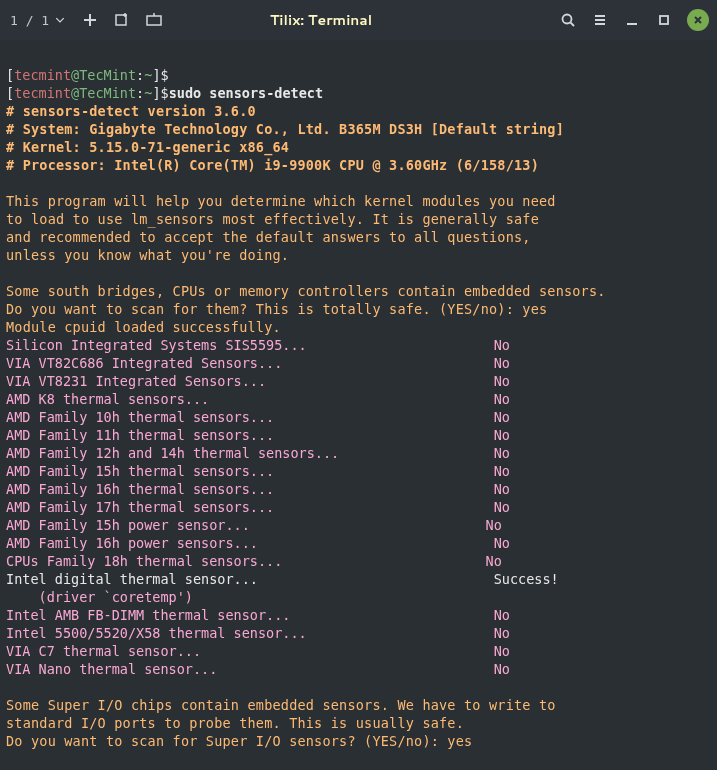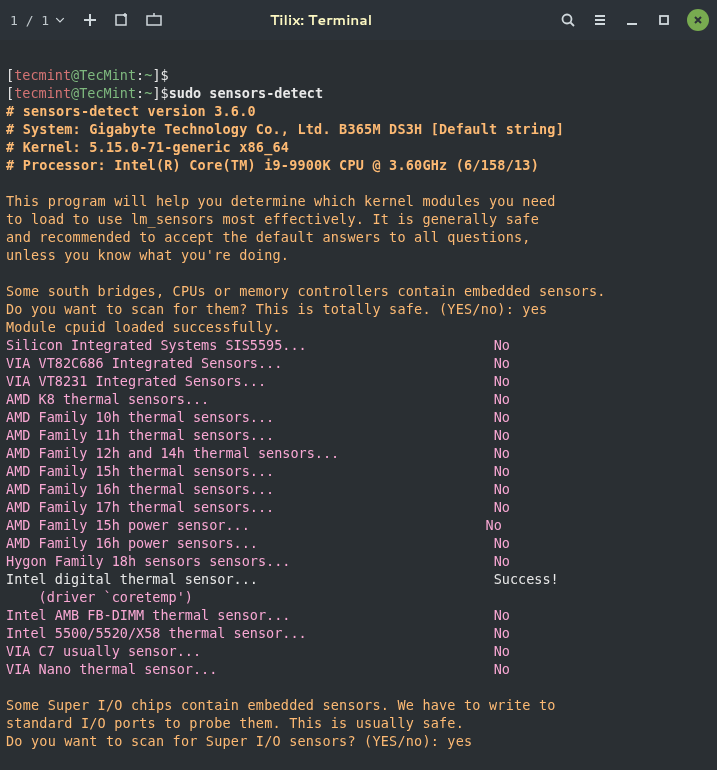--- a/index.html
+++ b/index.html
@@ -185,24 +185,24 @@
 <span class="sensor-row">VIA VT8231 Integrated Sensors...                            No</span>
 <span class="sensor-row">AMD K8 thermal sensors...                                   No</span>
 <span class="sensor-row">AMD Family 10h thermal sensors...                           No</span>
 <span class="sensor-row">AMD Family 11h thermal sensors...                           No</span>
 <span class="sensor-row">AMD Family 12h and 14h thermal sensors...                   No</span>
 <span class="sensor-row">AMD Family 15h thermal sensors...                           No</span>
 <span class="sensor-row">AMD Family 16h thermal sensors...                           No</span>
 <span class="sensor-row">AMD Family 17h thermal sensors...                           No</span>
 <span class="sensor-row">AMD Family 15h power sensor...                             No</span>
 <span class="sensor-row">AMD Family 16h power sensors...                             No</span>
-<span class="sensor-row">Hygon Family 18h sensors sensors...                         No</span>
+<span class="sensor-row">CPUs Family 18h thermal sensors...                         No</span>
 <span class="sensor-row success">Intel digital thermal sensor...                             Success!</span>
 <span class="sensor-row">    (driver `coretemp')</span>
 <span class="sensor-row">Intel AMB FB-DIMM thermal sensor...                         No</span>
 <span class="sensor-row">Intel 5500/5520/X58 thermal sensor...                       No</span>
-<span class="sensor-row">VIA C7 usually sensor...                                    No</span>
+<span class="sensor-row">VIA C7 thermal sensor...                                    No</span>
 <span class="sensor-row">VIA Nano thermal sensor...                                  No</span>
 
 <span class="line">Some Super I/O chips contain embedded sensors. We have to write to</span>
 <span class="line">standard I/O ports to probe them. This is usually safe.</span>
 <span class="line">Do you want to scan for Super I/O sensors? (YES/no): yes</span>
 </div>
 
 </body></html>

